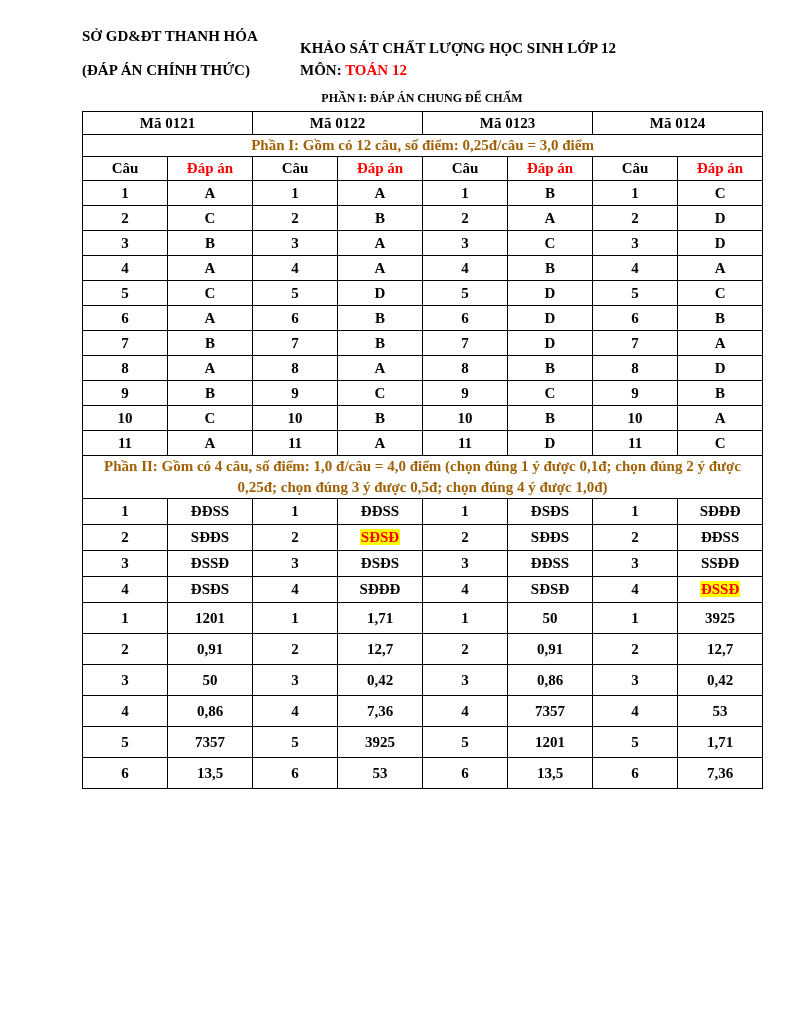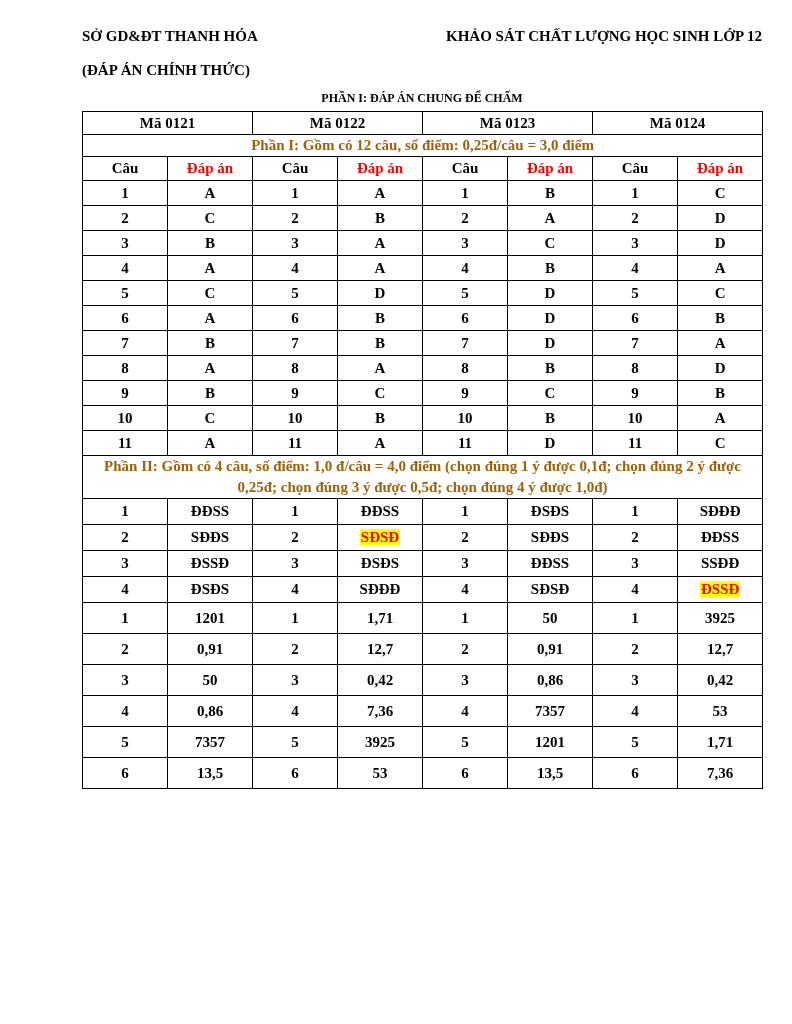--- a/index.html
+++ b/index.html
@@ -7,21 +7,21 @@
     width: 792px;
     height: 1024px;
     background: #ffffff;
     color: #000000;
     font-family: "Liberation Serif", serif;
   }
   .page { padding: 25px 30px 0 82px; }
 
   .header { display: flex; font-weight: bold; font-size: 15px; line-height: 22px; }
   .header-left { width: 218px; text-align: left; }
-  .header-right { flex: 1; text-align: right; }
+  .header-right { flex: 1; text-align: left; margin-top: 12px; }
   .school { text-decoration: underline; }
   .official { margin-top: 12px; }
   .red { color: #ff0000; }
 
   .doc-title {
     text-align: center;
     font-weight: bold;
     font-size: 12px;
     margin-top: 10px;
     margin-bottom: 5px;
@@ -59,20 +59,21 @@
 
 <div class="page">
 
   <div class="header">
     <div class="header-left">
       <div>SỞ GD&amp;ĐT THANH HÓA</div>
       <div class="official">(ĐÁP ÁN CHÍNH THỨC)</div>
     </div>
     <div class="header-right">
       <div>KHẢO SÁT CHẤT LƯỢNG HỌC SINH LỚP 12</div>
+      <div><span>MÔN: </span><span class="red">TOÁN 12</span></div>
     </div>
   </div>
 
   <div class="doc-title">PHẦN I: ĐÁP ÁN CHUNG ĐỂ CHẤM</div>
 
   <table class="answers">
     <colgroup>
       <col style="width:85px">
         <col style="width:85px">
       <col style="width:85px">

